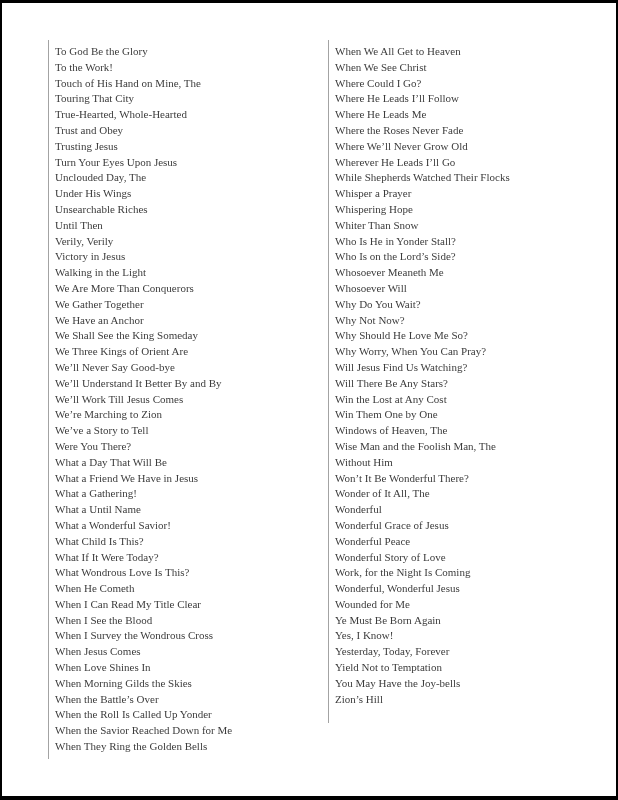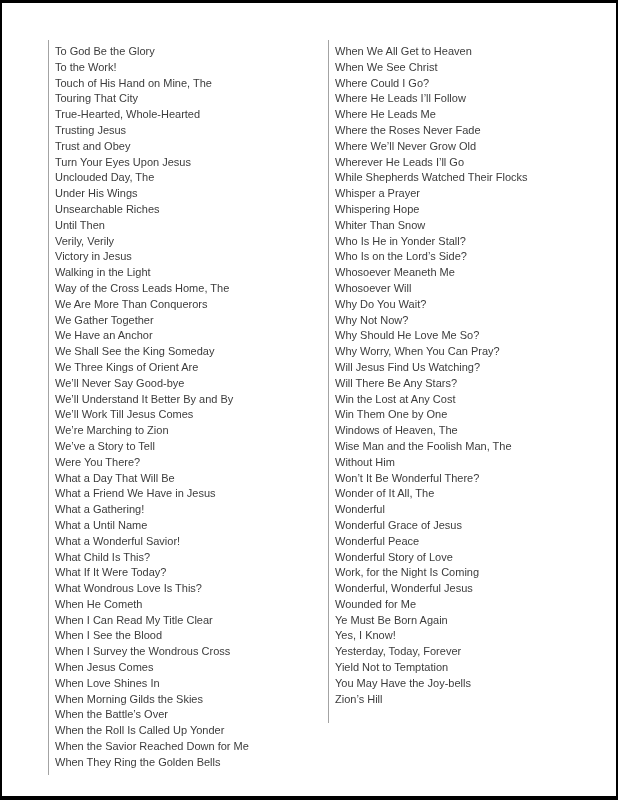--- a/index.html
+++ b/index.html
@@ -10,21 +10,21 @@
   .page {
     position: relative;
     width: 618px;
     height: 800px;
     box-sizing: border-box;
     background: #ffffff;
     border-style: solid;
     border-color: #000000;
     border-width: 3px 2px 4px 2px;
     overflow: hidden;
-    font-family: Liberation Sans, sans-serif;
+    font-family: Liberation Serif, serif;
   }
   .song-col {
     position: absolute;
     top: 37px;
     border-left: 1px solid #a3a3a3;
     padding: 4px 0 4px 6px;
     box-sizing: border-box;
   }
   .song-col.left {
     left: 46px;   
@@ -46,31 +46,30 @@
 </head>
 <body>
 
 <div class="page">
   <div class="song-col left">
       <div class="song">To God Be the Glory</div>
       <div class="song">To the Work!</div>
       <div class="song">Touch of His Hand on Mine, The</div>
       <div class="song">Touring That City</div>
       <div class="song">True-Hearted, Whole-Hearted</div>
+      <div class="song">Trust and Obey</div>
       <div class="song">Trusting Jesus</div>
-      <div class="song">Trust and Obey</div>
       <div class="song">Turn Your Eyes Upon Jesus</div>
       <div class="song">Unclouded Day, The</div>
       <div class="song">Under His Wings</div>
       <div class="song">Unsearchable Riches</div>
       <div class="song">Until Then</div>
       <div class="song">Verily, Verily</div>
       <div class="song">Victory in Jesus</div>
       <div class="song">Walking in the Light</div>
-      <div class="song">Way of the Cross Leads Home, The</div>
       <div class="song">We Are More Than Conquerors</div>
       <div class="song">We Gather Together</div>
       <div class="song">We Have an Anchor</div>
       <div class="song">We Shall See the King Someday</div>
       <div class="song">We Three Kings of Orient Are</div>
       <div class="song">We’ll Never Say Good-bye</div>
       <div class="song">We’ll Understand It Better By and By</div>
       <div class="song">We’ll Work Till Jesus Comes</div>
       <div class="song">We’re Marching to Zion</div>
       <div class="song">We’ve a Story to Tell</div>

